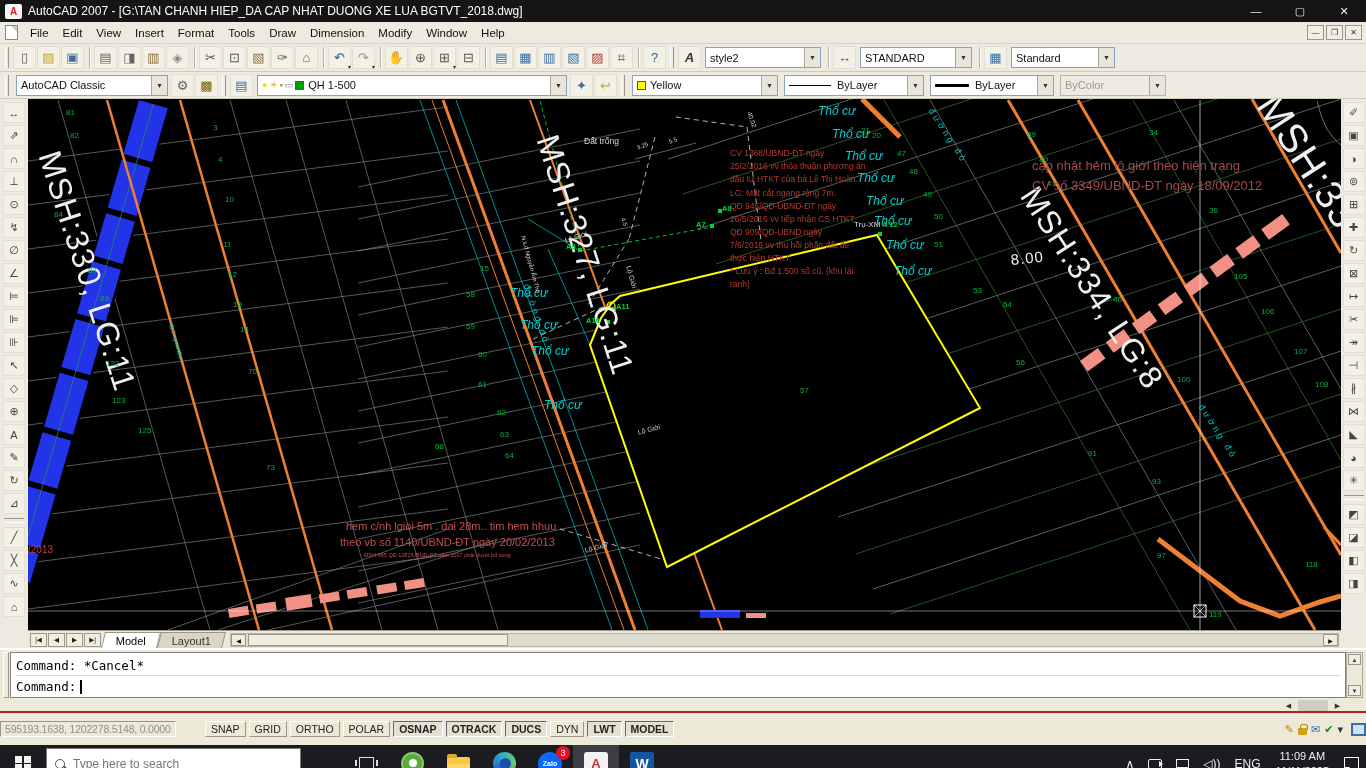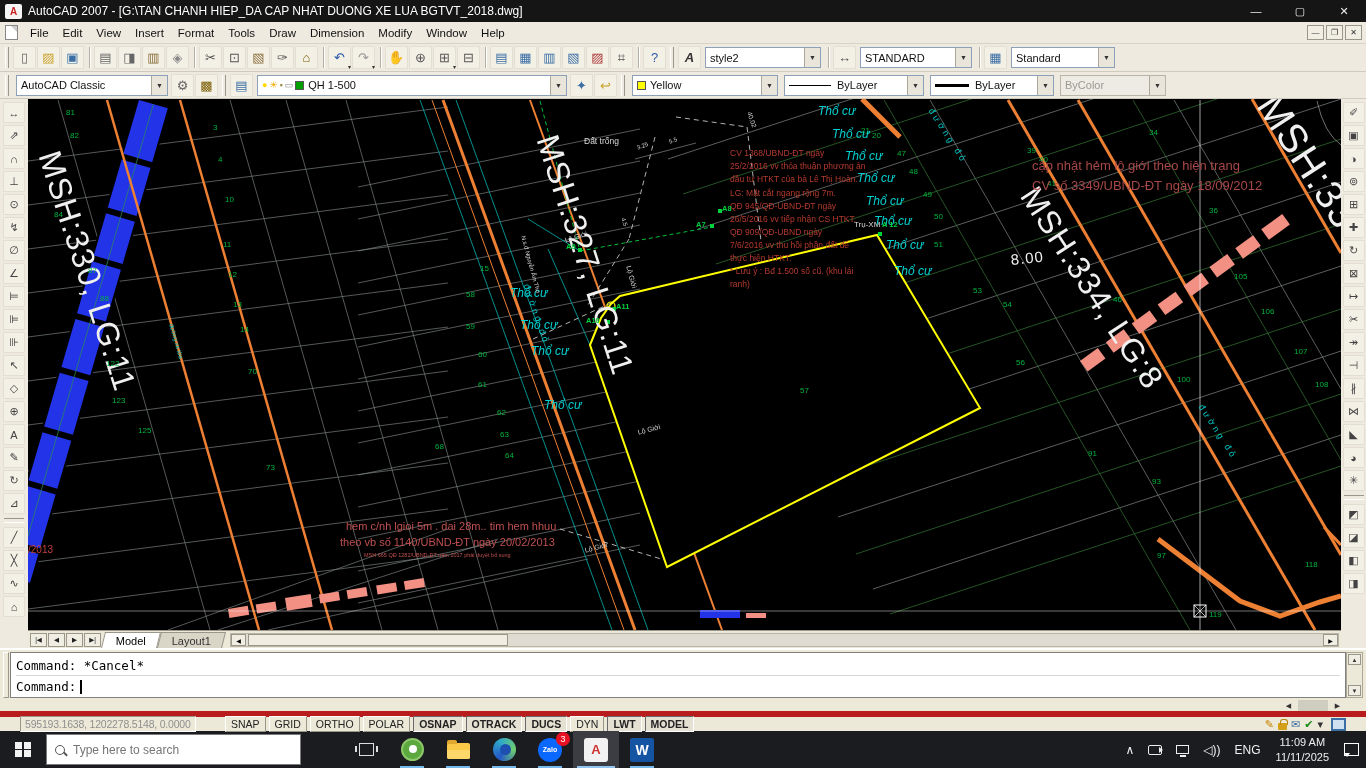--- a/index.html
+++ b/index.html
@@ -94,22 +94,22 @@
   .cmd-vscroll { width:17px; background:#ece9d8; border:1px solid #aca899; display:flex; flex-direction:column;
     align-items:center; justify-content:space-between; padding:1px; }
   .cmd-vscroll span { font-size:6px; color:#333; width:13px; height:11px; background:#f0ede3;
     border:1px solid #9a9689; display:flex; align-items:center; justify-content:center; }
   .cmd-hscroll { height:13px; margin-top:1px; display:flex; align-items:center; justify-content:flex-end; gap:2px; padding-right:18px; }
   .cmd-hscroll .arr { width:15px; height:11px; font-size:7px; display:flex; align-items:center; justify-content:center;
     color:#333; background:#ece9d8; }
   .cmd-hscroll .thumb { width:30px; height:11px; background:#cfccc0; }
 
   
-  .statusbar { height:20px; background:#ece9d8; border-top:6px solid #b91c1c; display:flex; align-items:center;
-    padding:0 20px; font-size:10.5px; }
+  .statusbar { height:34px; background:#ece9d8; border-top:2px solid #b91c1c; display:flex; align-items:center;
+    padding:0 0; font-size:10.5px; }
   .coords { width:176px; height:16px; border:1px solid; border-color:#9a9689 #fff #fff #9a9689;
     color:#8f8f8f; display:flex; align-items:center; padding-left:4px; letter-spacing:-0.2px; }
   .sb-toggles { display:flex; margin-left:26px; }
   .sb-toggle { height:16px; padding:0 5px; margin-left:3px; display:flex; align-items:center; border:1px solid;
     border-color:#fff #9a9689 #9a9689 #fff; color:#222; }
   .sb-toggle.on { border-color:#6a6a6a #fff #fff #6a6a6a; background:#e4e1d2; font-weight:bold; }
   .sb-tray { margin-left:auto; display:flex; align-items:center; gap:4px; }
   .sb-tray .ticon { font-size:11px; }
   .mini-lock { width:9px; height:7px; background:#d4a017; border-radius:1px; position:relative; display:inline-block; margin-top:4px; }
   .mini-lock::before { content:""; position:absolute; left:1.5px; top:-4px; width:6px; height:5px;
@@ -522,21 +522,21 @@
         <span class="map-label num" style="left: 477px; top: 353px;">64</span>
         <span class="map-label num" style="left: 407px; top: 344px;">68</span>
         <span class="map-label num" style="left: 772px; top: 288px;">57</span>
         <span class="map-label num" style="left: 844px; top: 4px; margin-top: 29px;">20</span>
         <span class="map-label num" style="left: 833px; top: 28px;">21</span>
         <span class="map-label num" style="left: 869px; top: 51px;">47</span>
         <span class="map-label num" style="left: 881px; top: 69px;">48</span>
         <span class="map-label num" style="left: 895px; top: 92px;">49</span>
         <span class="map-label num" style="left: 906px; top: 114px;">50</span>
         <span class="map-label num" style="left: 906px; top: 142px;">51</span>
-        <span class="map-label num" style="left: 999px; top: 48px;">39</span>
+        <span class="map-label num" style="left: 999px; top: 32px;">39</span>
         <span class="map-label num" style="left: 1011px; top: 57px;">40</span>
         <span class="map-label num" style="left: 1019px; top: 81px;">41</span>
         <span class="map-label num" style="left: 1121px; top: 30px;">34</span>
         <span class="map-label num" style="left: 1181px; top: 108px;">36</span>
         <span class="map-label num" style="left: 945px; top: 188px;">53</span>
         <span class="map-label num" style="left: 975px; top: 202px;">54</span>
         <span class="map-label num" style="left: 988px; top: 260px;">56</span>
         <span class="map-label num" style="left: 1085px; top: 197px;">46</span>
         <span class="map-label num" style="left: 1060px; top: 351px;">91</span>
         <span class="map-label num" style="left: 1124px; top: 379px;">93</span>

